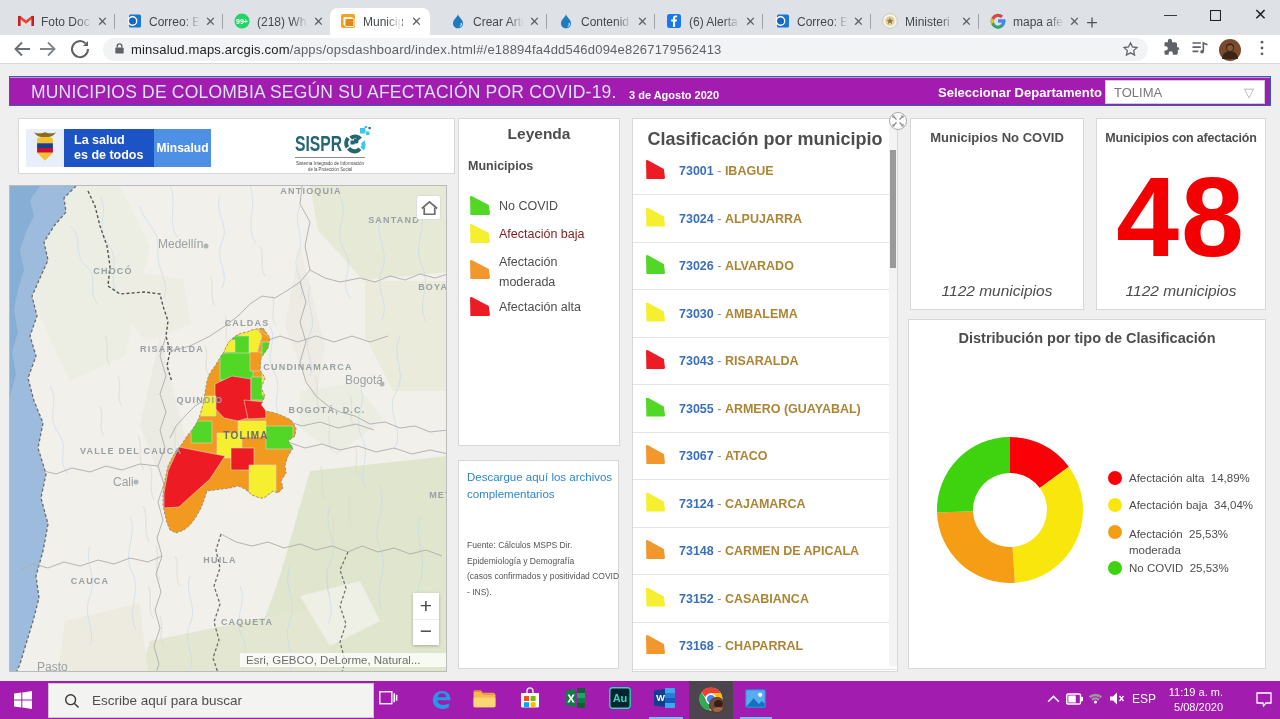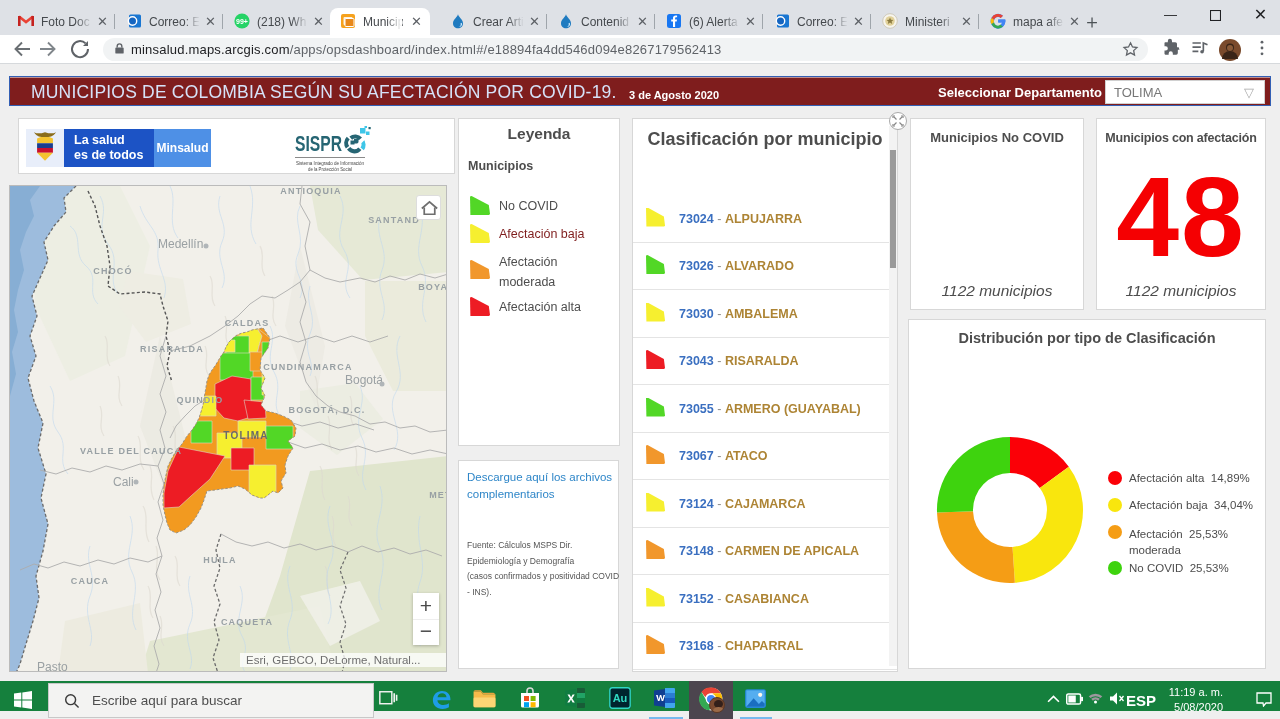--- a/index.html
+++ b/index.html
@@ -16,21 +16,21 @@
 #newtab{position:absolute;left:1080px;top:10px;width:24px;height:24px;color:#4c5256;font-size:19px;line-height:23px;text-align:center;font-weight:400}
 .wctl{position:absolute;top:0;width:45px;height:30px;color:#202124;text-align:center;line-height:30px;font-size:13px}
 
 #toolbar{position:absolute;left:0;top:35px;width:1280px;height:29px;background:#fff;border-bottom:1px solid #d6d9dc}
 .navic{position:absolute;top:2px;width:24px;height:24px;color:#5f6368}
 #urlpill{position:absolute;left:103px;top:3px;width:1045px;height:23px;background:#f1f3f4;border-radius:12px;color:#202124;font-size:13px}
 #urlpill .lock{position:absolute;left:10px;top:4px}
 #urlpill .u{position:absolute;left:28px;top:4px;white-space:nowrap;letter-spacing:.2px}
 .rtic{position:absolute;top:3px;width:22px;height:22px;color:#5f6368}
 
-#dashhdr{position:absolute;left:9px;top:76px;width:1262px;height:30px;background:#7f1d1d;border:1px solid #335fb4;box-shadow:inset 0 1px 0 rgba(255,255,255,.5)}
+#dashhdr{position:absolute;left:9px;top:76px;width:1262px;height:30px;background:#a21caf;border:1px solid #335fb4;box-shadow:inset 0 1px 0 rgba(255,255,255,.5)}
 #dashhdr .t1{position:absolute;left:21px;top:5px;font-size:17.5px;color:#d6e2f8;letter-spacing:.2px}
 #dashhdr .t2{position:absolute;left:619px;top:12px;font-size:11px;color:#fff;font-weight:bold}
 #dashhdr .t3{position:absolute;left:928px;top:8px;font-size:13px;color:#fff;font-weight:bold}
 #seldep{position:absolute;left:1095px;top:3px;width:160px;height:24px;background:#fff;border:1px solid #d0d0d0;font-size:13px;color:#777}
 #seldep .v{position:absolute;left:8px;top:4px}
 #seldep .ar{position:absolute;right:6px;top:4px;width:14px;height:14px;color:#a9a9a9;font-size:13px}
 .panel{position:absolute;background:#fff;border:1px solid #d7d7d7}
 .ptitle{width:100%;text-align:center;font-weight:bold;color:#4d4d4d}
 
 .sw{clip-path:polygon(0% 2%,8% 0%,94% 47%,100% 93%,96% 100%,2% 100%)}
@@ -38,21 +38,21 @@
 
 .lrow{position:absolute;left:0;width:100%;height:48px;border-bottom:1px solid #e4e4e4}
 .lrow .sw{position:absolute;left:13px;top:13px;width:19px;height:19px}
 .lrow .txt{position:absolute;left:46px;top:17px;font-size:12.5px;font-weight:bold;color:#3a6fc0}
 .lrow .txt b{color:#ad8434;font-weight:bold}
 .lrow .txt i{color:#8b8b8b;font-style:normal;font-weight:normal}
 
 .bignum{width:100%;text-align:center;font-weight:bold;line-height:1}
 .statsub{position:absolute;width:100%;text-align:center;font-style:italic;color:#4d4d4d;font-size:15.5px}
 
-#taskbar{position:absolute;left:0;top:681px;width:1280px;height:30px;background:#15803d}
+#taskbar{position:absolute;left:0;top:681px;width:1280px;height:38px;background:#a21caf}
 #search{position:absolute;left:48px;top:2px;width:326px;height:35px;background:#f3f3f2;border:1px solid #c8c8c8;color:#4e4e4e;font-size:13.5px}
 .tbic{position:absolute;top:5px;width:28px;height:28px}
 #tray{position:absolute;right:0;top:0;height:38px;color:#fff}
 </style></head>
 <body>
 <div id="tabstrip">
 <div class="tab" style="left:8px">
       <div class="fav"><svg viewBox="0 0 16 16" width="16" height="16">
           <path d="M1 3.5 8 9l7-5.5" fill="none" stroke="#ea4335" stroke-width="2.6"></path>
           <path d="M1.3 3v10M14.7 3v10" stroke="#c5221f" stroke-width="2.6"></path>
@@ -417,20 +417,24 @@
 <div style="position:absolute;left:40px;top:181px;font-size:12.5px;color:#4d4d4d">Afectación alta</div>
 </div>
 
 <div class="panel" style="left:458px;top:460px;width:161px;height:209px">
 <div style="position:absolute;left:8px;top:8px;font-size:11.5px;color:#2e86c8;line-height:17px">Descargue aquí los archivos complementarios</div>
 <div style="position:absolute;left:8px;top:77px;font-size:8.5px;color:#555;line-height:15.7px;white-space:nowrap">Fuente: Cálculos MSPS Dir.<br>Epidemiología y Demografía<br>(casos confirmados y positividad COVID<br>- INS).</div>
 </div>
 
 <div class="panel" id="listpanel" style="left:632px;top:118px;width:266px;height:554px;overflow:hidden">
 <div class="ptitle" style="position:absolute;top:10px;font-size:18px">Clasificación por municipio</div>
+<div class="lrow" style="top:28px">
+        <div class="sw r"></div>
+        <div class="txt">73001<i> - </i><b>IBAGUE</b></div>
+      </div>
 <div class="lrow" style="top:75.5px">
         <div class="sw y"></div>
         <div class="txt">73024<i> - </i><b>ALPUJARRA</b></div>
       </div>
 <div class="lrow" style="top:123px">
         <div class="sw g"></div>
         <div class="txt">73026<i> - </i><b>ALVARADO</b></div>
       </div>
 <div class="lrow" style="top:170.5px">
         <div class="sw y"></div>
@@ -581,19 +585,19 @@
       </svg>
 <svg style="position:absolute;right:177px;top:11px" viewBox="0 0 16 12" width="15" height="12">
         <path d="M0.8 4.2a10.5 10.5 0 0 1 14.4 0l-1.8 1.9a8 8 0 0 0-10.8 0z" fill="#9d979e"></path>
         <path d="M3.4 6.9a7 7 0 0 1 9.2 0l-1.8 1.9a4.3 4.3 0 0 0-5.6 0z" fill="#9d979e"></path>
         <circle cx="8" cy="10.3" r="1.6" fill="#fff"></circle>
       </svg>
 <svg style="position:absolute;right:152px;top:11px" viewBox="0 0 18 13" width="18" height="13">
         <path d="M0 4.5h3l4-4v12l-4-4H0z" fill="#fff"></path>
         <path d="M9.5 4l4 5M13.5 4l-4 5" stroke="#fff" stroke-width="1.3"></path>
       </svg>
-<div style="position:absolute;right:124px;top:11px;font-size:15px;font-weight:bold">ESP</div>
+<div style="position:absolute;right:124px;top:11px;font-size:12px;font-weight:normal">ESP</div>
 <div style="position:absolute;right:57px;top:4px;font-size:11px;width:70px;text-align:right;line-height:15px">11:19 a. m.<br>5/08/2020</div>
 <svg style="position:absolute;right:8px;top:11px" viewBox="0 0 16 15" width="16" height="15">
         <path d="M1 1h14v10h-5l-2.5 3-0.5-3H1z" fill="none" stroke="#fff" stroke-width="1.3"></path>
       </svg>
 </div>
 </div>
 
 </body></html>

